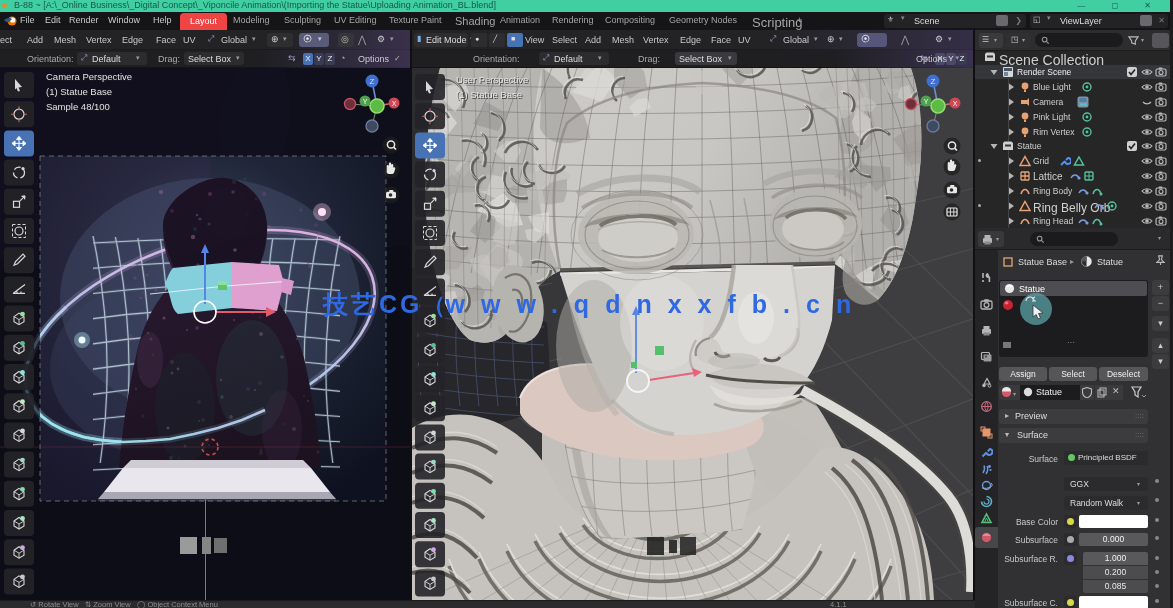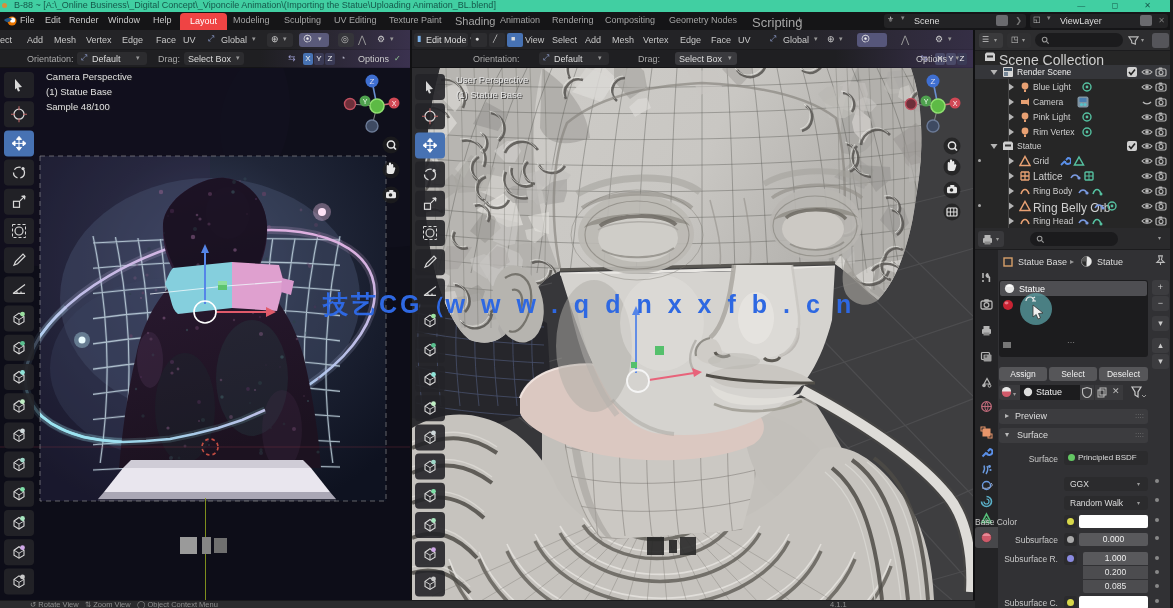--- a/index.html
+++ b/index.html
@@ -1089,21 +1089,21 @@
     <div style="position:absolute;left:93px;top:226px;width:7px;height:7px;border-radius:50%;background:#63c763"></div>
     <div style="position:absolute;left:103px;top:225px;font-size:8px;color:#ddd;white-space:nowrap">Principled BSDF</div>
     <div style="position:absolute;left:89px;top:249px;width:84px;height:14px;background:#2b2b2d;border-radius:3px"></div>
     <div style="position:absolute;left:95px;top:251px;font-size:8.5px;color:#ddd">GGX</div>
     <div style="position:absolute;left:162px;top:252px;font-size:6px;color:#999">▾</div>
     <div style="position:absolute;left:180px;top:251px;width:4px;height:4px;border-radius:50%;background:#888"></div>
     <div style="position:absolute;left:89px;top:268px;width:84px;height:14px;background:#2b2b2d;border-radius:3px"></div>
     <div style="position:absolute;left:95px;top:270px;font-size:8.5px;color:#ddd">Random Walk</div>
     <div style="position:absolute;left:162px;top:271px;font-size:6px;color:#999">▾</div>
     <div style="position:absolute;left:180px;top:270px;width:4px;height:4px;border-radius:50%;background:#888"></div>
-    <div style="position:absolute;left:0px;top:289px;width:83px;text-align:left;font-size:8.5px;color:#c9c9c9">Base Color</div>
+    <div style="position:absolute;left:0px;top:289px;width:83px;text-align:right;font-size:8.5px;color:#c9c9c9">Base Color</div>
     <div style="position:absolute;left:89px;top:287px;width:13px;height:13px;background:#2b2b2d;border-radius:3px"></div>
     <div style="position:absolute;left:92px;top:290px;width:7px;height:7px;border-radius:50%;background:#d8d84a"></div>
     <div style="position:absolute;left:104px;top:287px;width:69px;height:13px;background:#fff;border-radius:2px"></div>
     <div style="position:absolute;left:180px;top:290px;width:4px;height:4px;border-radius:50%;background:#888"></div>
     <div style="position:absolute;left:0px;top:307px;width:83px;text-align:right;font-size:8.5px;color:#c9c9c9">Subsurface</div>
     <div style="position:absolute;left:89px;top:305px;width:13px;height:13px;background:#2b2b2d;border-radius:3px"></div>
     <div style="position:absolute;left:92px;top:308px;width:7px;height:7px;border-radius:50%;background:#aaa"></div>
     <div style="position:absolute;left:104px;top:305px;width:69px;height:13px;background:#59595c;border-radius:2px;font-size:8.5px;color:#f2f2f2;text-align:center;line-height:13px">0.000</div>
     <div style="position:absolute;left:180px;top:308px;width:4px;height:4px;border-radius:50%;background:#888"></div>
     <div style="position:absolute;left:0px;top:326px;width:83px;text-align:right;font-size:8.5px;color:#c9c9c9">Subsurface R.</div>

